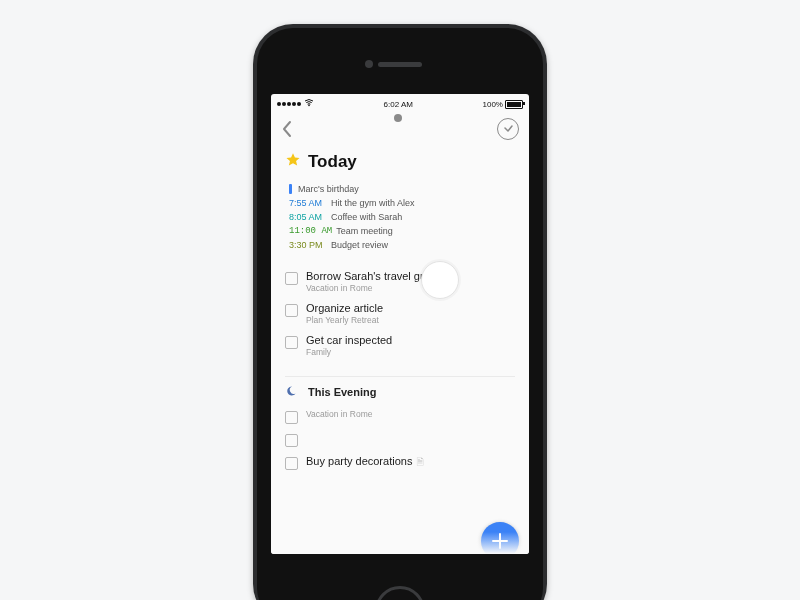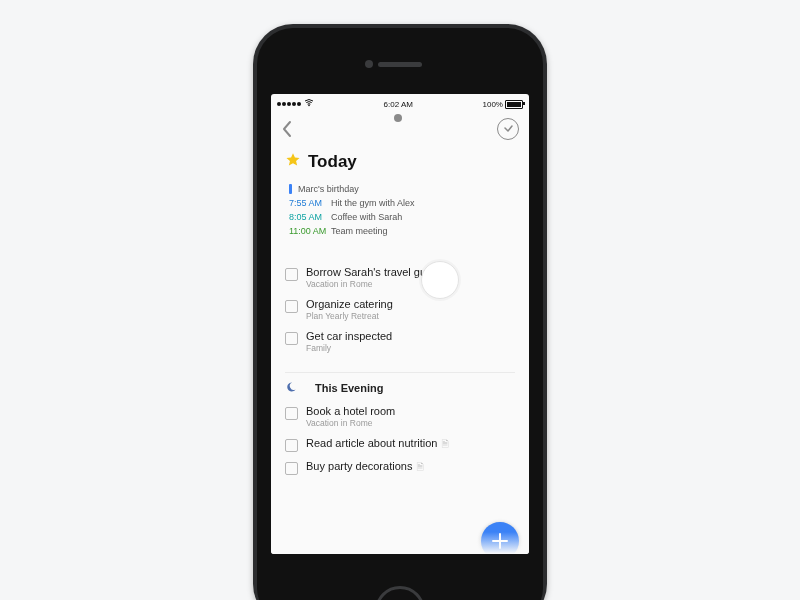--- a/index.html
+++ b/index.html
@@ -24,36 +24,36 @@
   .grabdot{position:absolute;left:50%;top:14px;transform:translateX(-50%);width:8px;height:8px;background:#8a8a8a;border-radius:50%;}
   
   .nav{height:34px;display:flex;align-items:center;justify-content:space-between;padding:0 10px;}
   .back svg,.ok svg{display:block;}
   .okcircle{width:20px;height:20px;border:1.5px solid #8a8a8a;border-radius:50%;display:flex;align-items:center;justify-content:center;}
   
   .content{position:absolute;left:0;right:0;top:52px;bottom:0;overflow:hidden;padding:0 14px;}
   .heading{display:flex;align-items:center;gap:7px;margin-top:6px;margin-bottom:10px;}
   .star{color:#f5c518;}
   .heading h1{font-size:17px;margin:0;font-weight:700;color:#111;}
-  .schedule{font-size:9px;line-height:14px;margin-left:4px;margin-bottom:24px;}
+  .schedule{font-size:9px;line-height:14px;margin-left:4px;margin-bottom:14px;}
   .sched-line{display:flex;gap:4px;}
   .sched-line .bar{width:3px;height:10px;background:#3b82f6;border-radius:1px;margin-top:2px;margin-right:2px;}
   .sched-line .time{min-width:38px;}
   .sched-line .label{color:#555;}
-  .t-blue{color:#1e7bd6;} .t-teal{color:#0fa3a3;} .t-green{color:#3a9a2e;} .t-olive{color:#7a8a1e;}
+  .t-blue{color:#1e7bd6;} .t-teal{color:#0fa3a3;} .t-green{color:#3a9a2e;font-family:Liberation Mono, monospace;} .t-olive{color:#7a8a1e;}
   .touchhint{position:absolute;left:150px;top:115px;width:36px;height:36px;border-radius:50%;background:#fff;border:1px solid #e3e3e3;box-shadow:0 0 0 2px rgba(0,0,0,.03);}
   .tasks{margin-top:4px;}
   .task{display:flex;align-items:flex-start;gap:8px;padding:4px 0;}
   .chk{flex:0 0 auto;width:11px;height:11px;border:1.2px solid #b7b7b7;border-radius:2px;margin-top:2px;}
   .tk-main{flex:1;min-width:0;}
   .tk-title{font-size:11px;color:#1a1a1a;line-height:13px;}
   .tk-sub{font-size:8.5px;color:#9a9a9a;line-height:11px;}
   .tk-flag{display:flex;align-items:center;gap:3px;color:#e03131;font-size:9px;white-space:nowrap;}
   .section{margin-top:14px;border-top:1px solid #eaeaea;padding-top:8px;}
-  .sec-head{display:flex;align-items:center;gap:18px;font-size:11px;font-weight:700;color:#222;margin-bottom:6px;}
+  .sec-head{display:flex;align-items:center;gap:11px;font-size:11px;font-weight:700;color:#222;margin-bottom:6px;}
   .moon{color:#4f6fae;}
   .attach-icn{font-size:9px;color:#bdbdbd;margin-left:4px;}
   .fab{position:absolute;right:10px;bottom:-6px;width:38px;height:38px;border-radius:50%;background:#3b82f6;display:flex;align-items:center;justify-content:center;color:#fff;font-size:22px;box-shadow:0 1px 4px rgba(0,0,0,.25);}
   .fade{position:absolute;left:0;right:0;bottom:0;height:22px;background:linear-gradient(to bottom,rgba(250,250,250,0),#fafafa);}
 </style>
 </head>
 <body>
 
 <div class="stage">
   <div class="phone">
@@ -127,36 +127,40 @@
                 <span class="label">Hit the gym with Alex</span>
               </div>
               <div class="sched-line">
                 <span class="time t-teal">8:05 AM</span>
                 <span class="label">Coffee with Sarah</span>
               </div>
               <div class="sched-line">
                 <span class="time t-green">11:00 AM</span>
                 <span class="label">Team meeting</span>
               </div>
+              <div class="sched-line">
+                <span class="time t-olive">3:30 PM</span>
+                <span class="label">Budget review</span>
+              </div>
             </div>
 
           <div class="touchhint"></div>
 
           <div class="tasks" id="tasks">
               <div class="task">
                 <span class="chk"></span>
                 <div class="tk-main">
                   <div class="tk-title">Borrow Sarah's travel guide</div>
                   <div class="tk-sub">Vacation in Rome</div>
                 </div>
               </div>
               <div class="task">
                 <span class="chk"></span>
                 <div class="tk-main">
-                  <div class="tk-title">Organize catering</div>
+                  <div class="tk-title">Organize article</div>
                   <div class="tk-sub">Plan Yearly Retreat</div>
                 </div>
               </div>
               <div class="task">
                 <span class="chk"></span>
                 <div class="tk-main">
                   <div class="tk-title">Get car inspected</div>
                   <div class="tk-sub">Family</div>
                 </div>
               </div>
@@ -168,28 +172,26 @@
                 <svg width="12" height="12" viewBox="0 0 24 24">
                     <path fill="#4f6fae" d="M14 3a9 9 0 1 0 7 14 7.5 7.5 0 0 1-7-14z"></path>
                   </svg>
               </span>
               <span>This Evening</span>
             </div>
             <div id="evening-items">
                 <div class="task">
                   <span class="chk"></span>
                   <div class="tk-main">
-                    <div class="tk-title">Book a hotel room</div>
                     <div class="tk-sub">Vacation in Rome</div>
                   </div>
                 </div>
                 <div class="task">
                   <span class="chk"></span>
                   <div class="tk-main">
-                    <div class="tk-title">Read article about nutrition<span class="attach-icn">🗎</span></div>
                   </div>
                 </div>
                 <div class="task">
                   <span class="chk"></span>
                   <div class="tk-main">
                     <div class="tk-title">Buy party decorations<span class="attach-icn">🗎</span></div>
                   </div>
                 </div>
               </div>
           </div>

